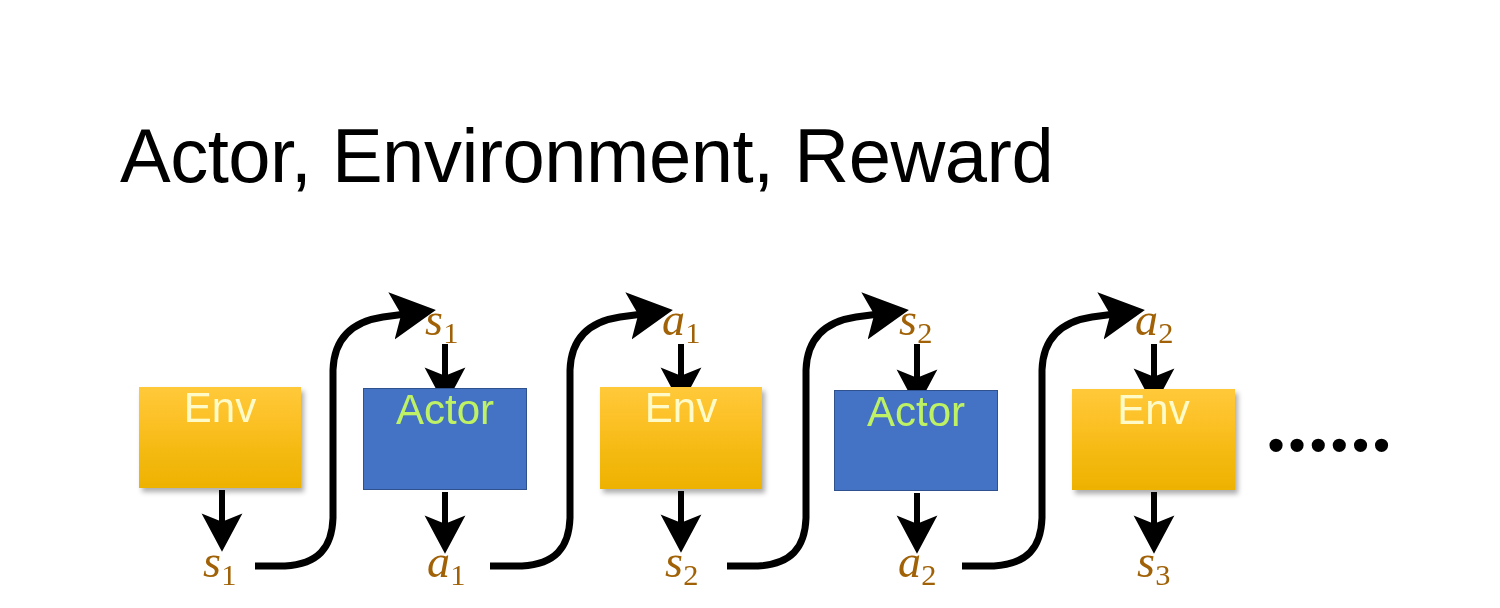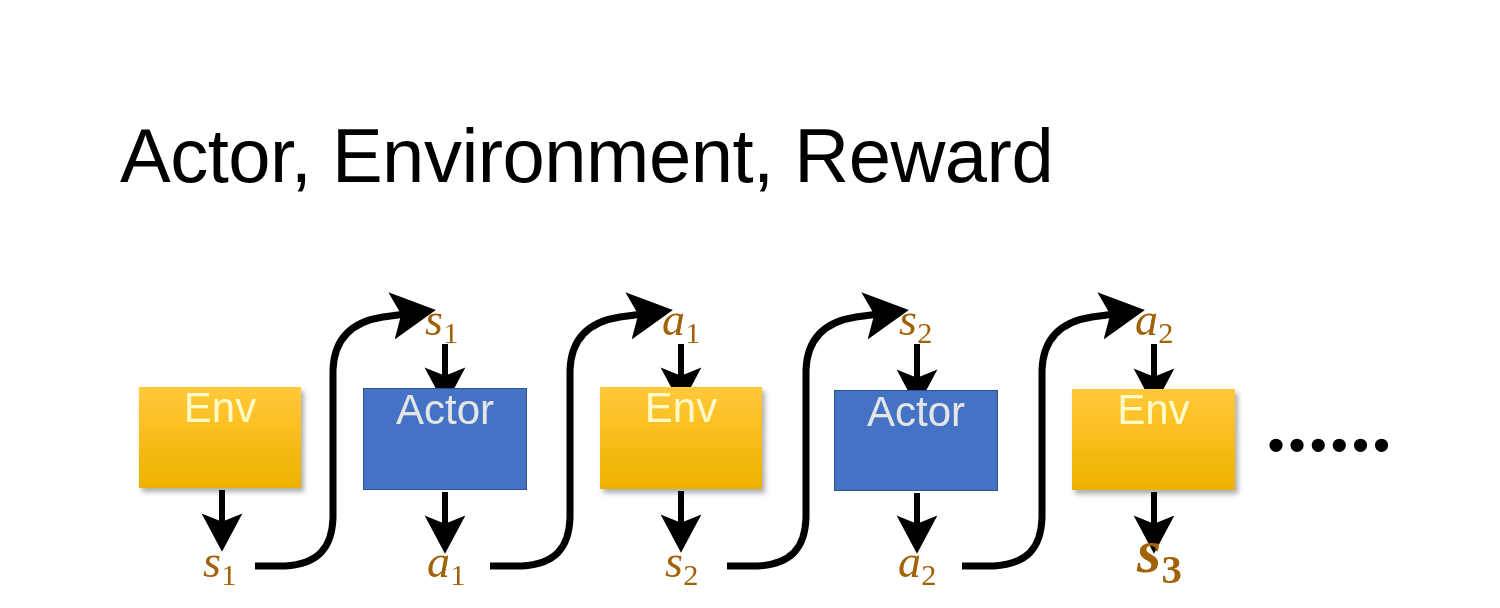--- a/index.html
+++ b/index.html
@@ -39,21 +39,21 @@
     user-select: none;
   }
   .node.env {
     background: linear-gradient(to bottom, #FFC93A 0%, #FDC229 28%, #F5BA12 62%, #EDB200 100%);
     color: #FFFBC8;
     border: none;
     box-shadow: 3px 4px 5px rgba(0,0,0,0.32);
   }
   .node.actor {
     background: #4472C4;
-    color: #e5e5e5;
+    color: #bef264;
     border: 1px solid #2F528F;
     box-shadow: none;
   }
   .mlabel {
     position: absolute;
     font-family: "Liberation Serif", serif;
     font-style: italic;
     color: #a16207;
     white-space: nowrap;
     line-height: 1;
@@ -141,18 +141,18 @@
 
   <div id="labels">
       <div class="mlabel" style="left: 425px; top: 297px; font-size: 46px;"><span>s</span><span class="sub">1</span></div>
       <div class="mlabel" style="left: 662px; top: 297px; font-size: 46px;"><span>a</span><span class="sub">1</span></div>
       <div class="mlabel" style="left: 899px; top: 297px; font-size: 46px;"><span>s</span><span class="sub">2</span></div>
       <div class="mlabel" style="left: 1135px; top: 297px; font-size: 46px;"><span>a</span><span class="sub">2</span></div>
       <div class="mlabel" style="left: 203px; top: 539px; font-size: 46px;"><span>s</span><span class="sub">1</span></div>
       <div class="mlabel" style="left: 427px; top: 539px; font-size: 46px;"><span>a</span><span class="sub">1</span></div>
       <div class="mlabel" style="left: 665px; top: 539px; font-size: 46px;"><span>s</span><span class="sub">2</span></div>
       <div class="mlabel" style="left: 898px; top: 539px; font-size: 46px;"><span>a</span><span class="sub">2</span></div>
-      <div class="mlabel" style="left: 1137px; top: 520px; font-size: 62px; font-weight: bold;"><span>s</span><span class="sub">3</span></div>
+      <div class="mlabel" style="left: 1137px; top: 539px; font-size: 46px;"><span>s</span><span class="sub">3</span></div>
     </div>
 
   <div class="ellipsis" style="left: 1268px; top: 422px;">••••••</div>
 
 </div>
 
 </body></html>

